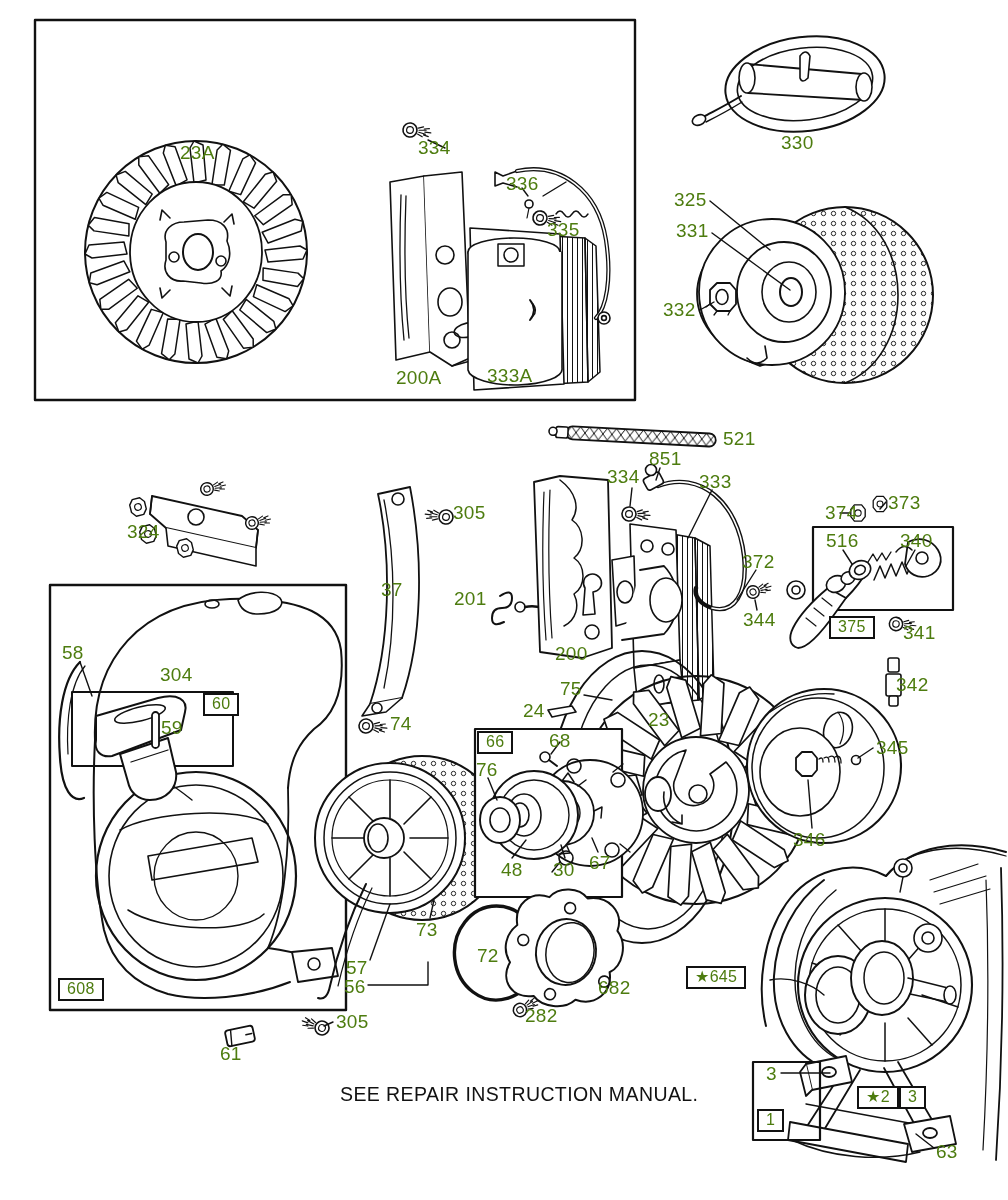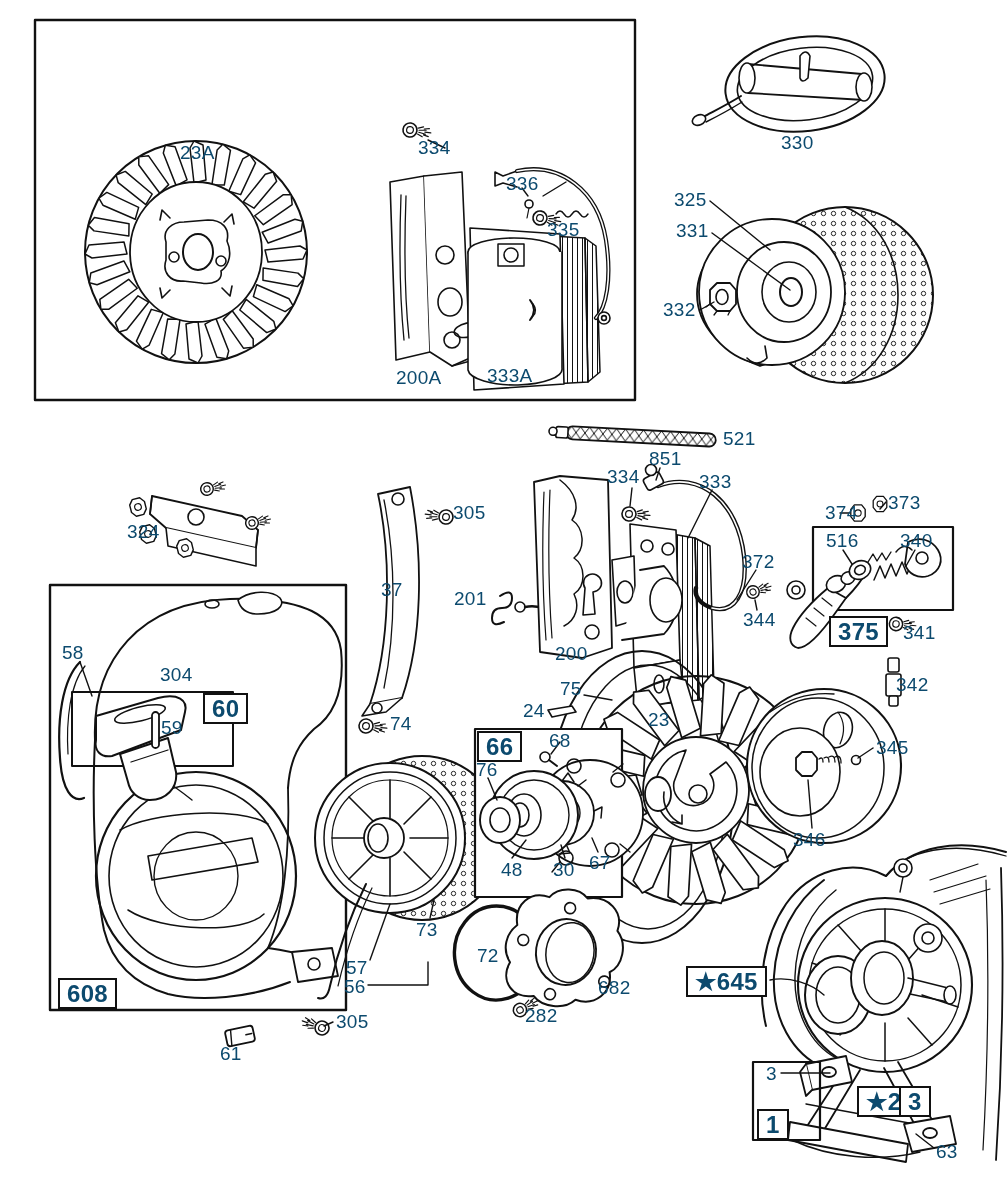--- a/index.html
+++ b/index.html
@@ -3,24 +3,24 @@
 <meta charset="utf-8">
 <style>
   html,body{margin:0;padding:0;background:#fff;}
   .canvas{
     position:relative;width:1008px;height:1200px;background:#fff;
     font-family:"Liberation Sans",sans-serif;color:#111;overflow:hidden;
   }
   svg.art{position:absolute;left:0;top:0;}
   .callout{
     position:absolute;font-size:19px;line-height:1.05;white-space:nowrap;
-    color:#0c4a6e;letter-spacing:.3px;
+    color:#4d7c0f;letter-spacing:.3px;
   }
   .callout.boxed{
-    border:2px solid #111;background:#fff;padding:1px 7px;font-size:24px;font-weight:bold;
+    border:2px solid #111;background:#fff;padding:1px 7px;font-size:16px;
   }
   .note{
     position:absolute;left:326px;top:1082px;font-size:19.5px;line-height:24px;
     letter-spacing:.4px;color:#111;
   }
   .note .l2{margin-left:14px;}
 </style>
 </head>
 <body>
 
@@ -524,15 +524,16 @@
       <div class="callout boxed" style="left: 477px; top: 731px;">66</div>
       <div class="callout boxed" style="left: 829px; top: 616px;">375</div>
       <div class="callout boxed" style="left: 58px; top: 978px;">608</div>
       <div class="callout boxed" style="left: 686px; top: 966px;">★645</div>
       <div class="callout boxed" style="left: 757px; top: 1109px;">1</div>
       <div class="callout boxed" style="left: 857px; top: 1086px;">★2</div>
       <div class="callout boxed" style="left: 899px; top: 1086px;">3</div>
     </div>
 
 <div class="note">
+  <div class="l2">SEE REPAIR INSTRUCTION MANUAL.</div>
 </div>
 
 </div>
 
 </body></html>

